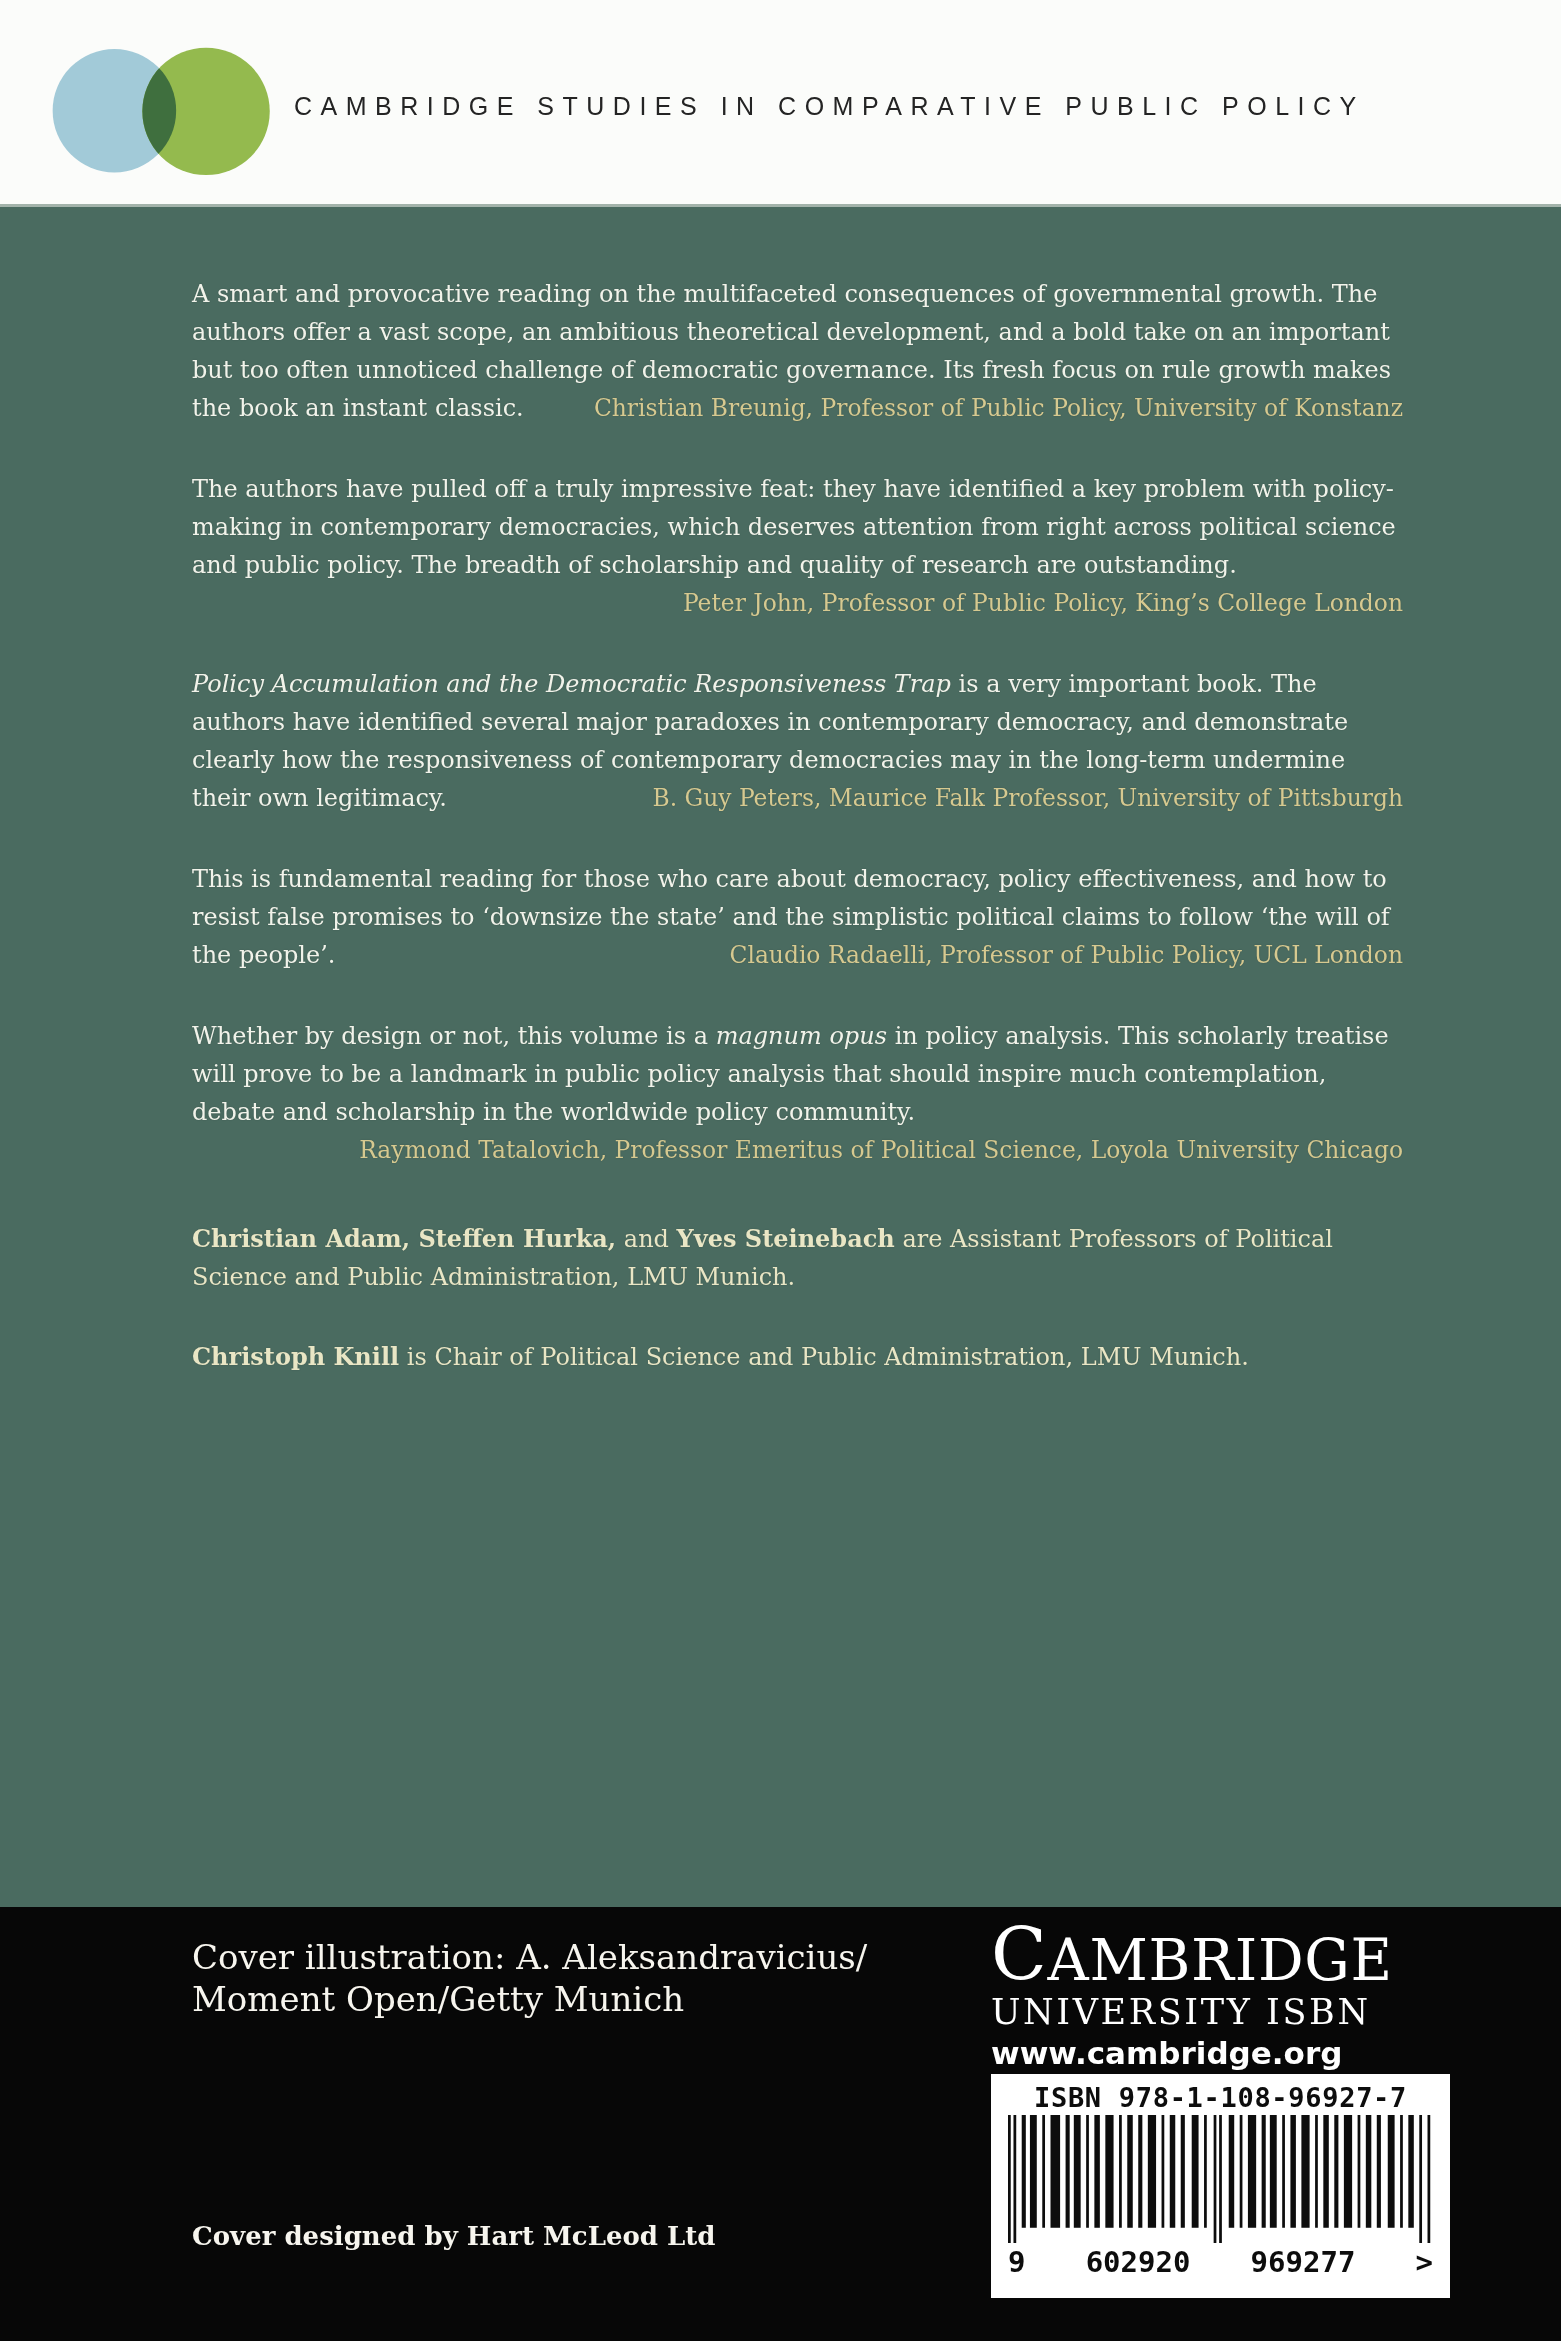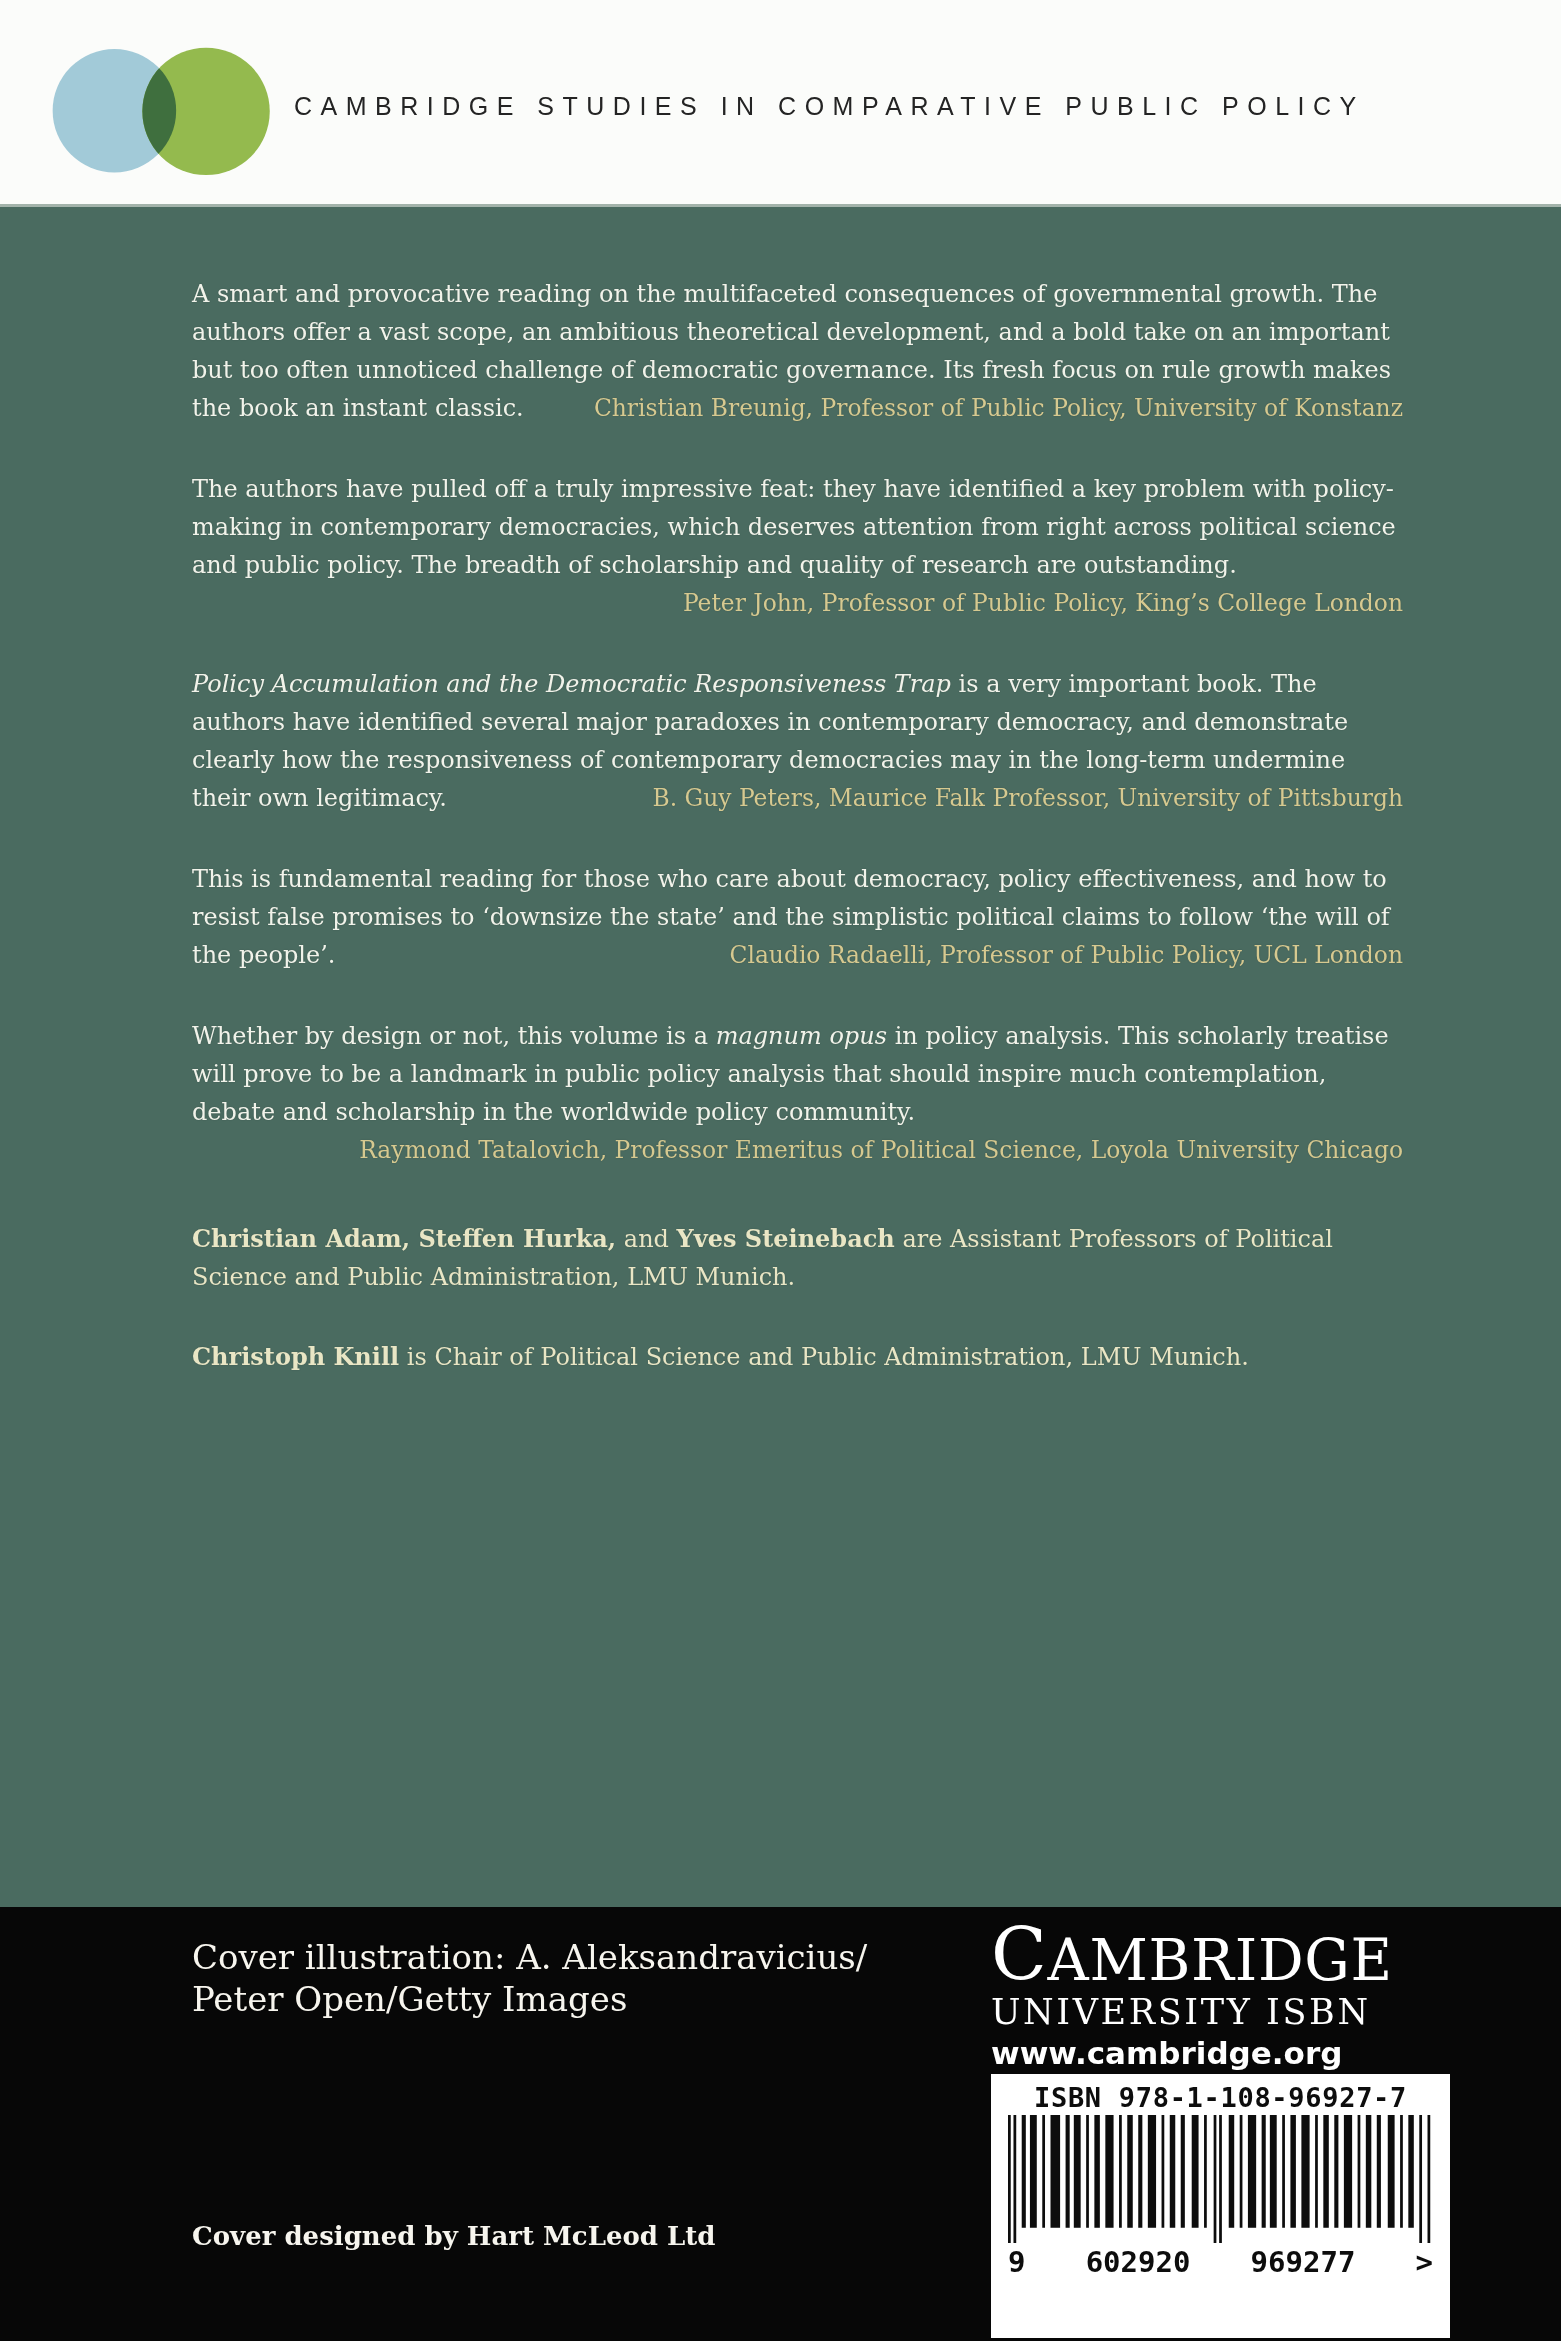--- a/index.html
+++ b/index.html
@@ -33,21 +33,21 @@
 
   
   .footer{position:relative;width:100%;height:452px;background:var(--black_bg);color:var(--footer_text);}
   .illustration-credit{position:absolute;left:192px;top:29px;font-size:34px;line-height:42px;font-weight:normal;}
   .designer-credit{position:absolute;left:192px;top:314px;font-size:26px;font-weight:bold;}
   .publisher{position:absolute;left:991px;top:17px;width:459px;}
   .cup-name{font-size:57px;line-height:62px;letter-spacing:0.7px;color:#fff;}
   .cup-name::first-letter{font-size:73px;}
   .cup-sub{font-size:35px;line-height:42px;letter-spacing:2.6px;color:#fff;}
   .cup-web{font-family:"DejaVu Sans",sans-serif;font-weight:bold;font-size:31px;line-height:40px;color:#fff;}
-  .barcode-box{position:absolute;left:991px;top:167px;width:459px;height:264px;background:#fff;
+  .barcode-box{position:absolute;left:991px;top:167px;width:459px;height:224px;background:#fff;
     color:#0d0d0d;padding:7.8px 17px 6.5px 17px;display:flex;flex-direction:column;}
   .isbn-label{font-family:"DejaVu Sans Mono",monospace;font-weight:bold;font-size:27px;line-height:31px;
     letter-spacing:0.7px;text-align:center;white-space:nowrap;}
   .bars{display:block;width:100%;height:128px;margin-top:2.6px;}
   .barcode-digits{display:flex;justify-content:space-between;align-items:flex-end;
     font-family:"DejaVu Sans Mono",monospace;font-weight:bold;font-size:29px;line-height:34px;margin-top:1.3px;}
 </style>
 </head>
 <body>
 
@@ -98,21 +98,21 @@
       <p class="bio"><span class="b">Christian Adam, Steffen Hurka,</span><span> and </span><span class="b">Yves Steinebach</span><span> are Assistant Professors of Political Science and Public Administration, LMU Munich.</span></p>
       <p class="bio"><span class="b">Christoph Knill</span><span> is Chair of Political Science and Public Administration, LMU Munich.</span></p>
     </section>
 
   </main>
 
   <footer class="footer">
 
     <div class="illustration-credit">
       <div>Cover illustration: A. Aleksandravicius/</div>
-      <div>Peter Open/Getty Images</div>
+      <div>Moment Open/Getty Munich</div>
     </div>
 
     <div class="publisher">
       <div class="cup-name">CAMBRIDGE</div>
       <div class="cup-sub">UNIVERSITY ISBN</div>
       <div class="cup-web">www.cambridge.org</div>
     </div>
 
     <div class="barcode-box">
       <div class="isbn-label">ISBN 978-1-108-96927-7</div>

